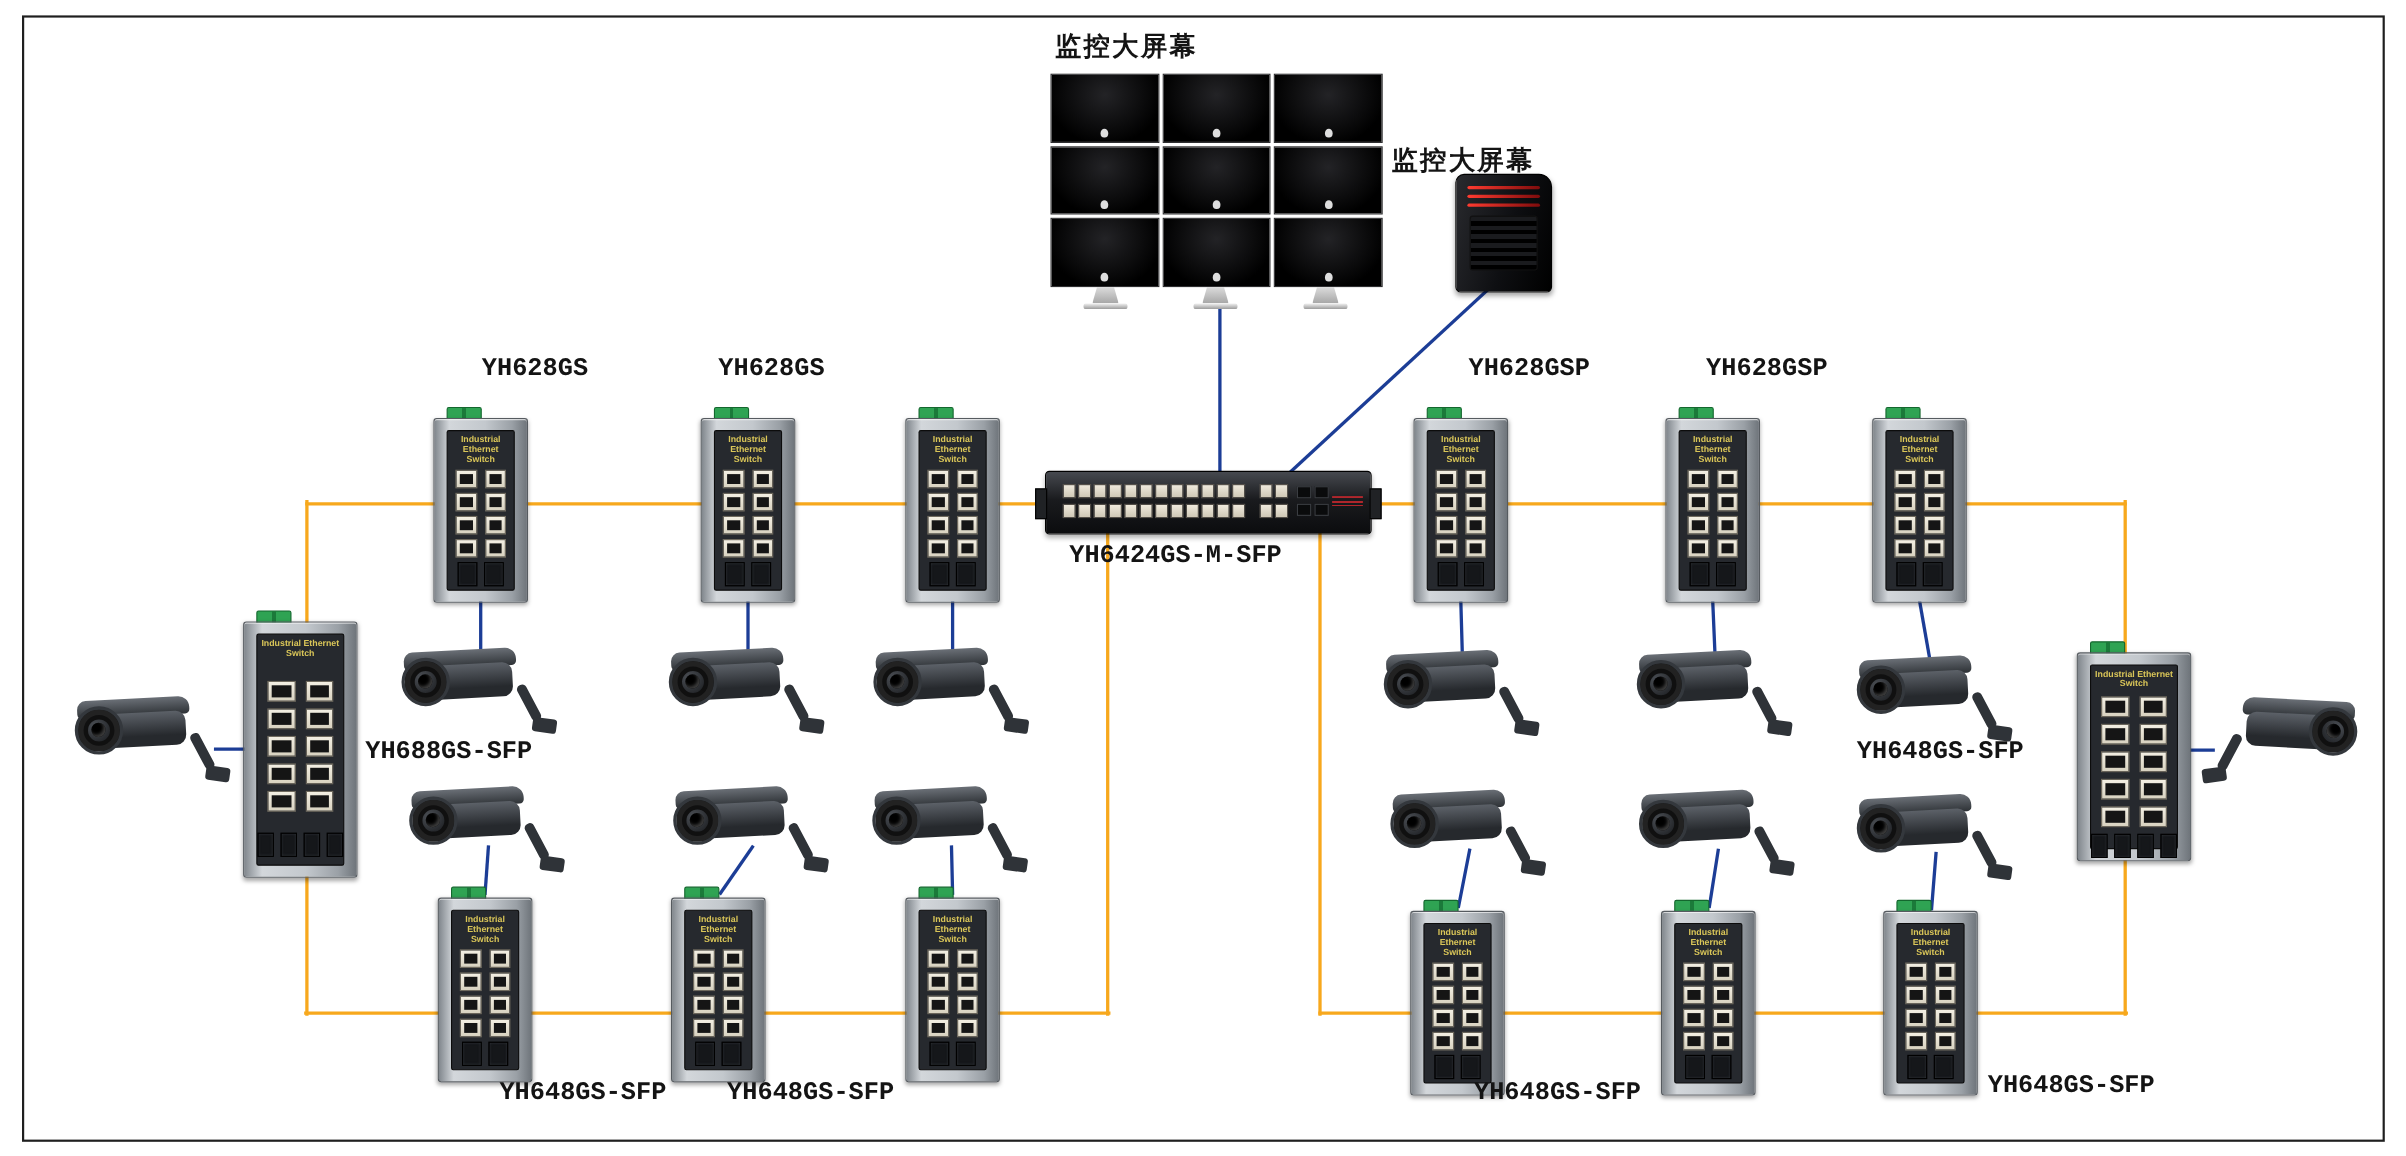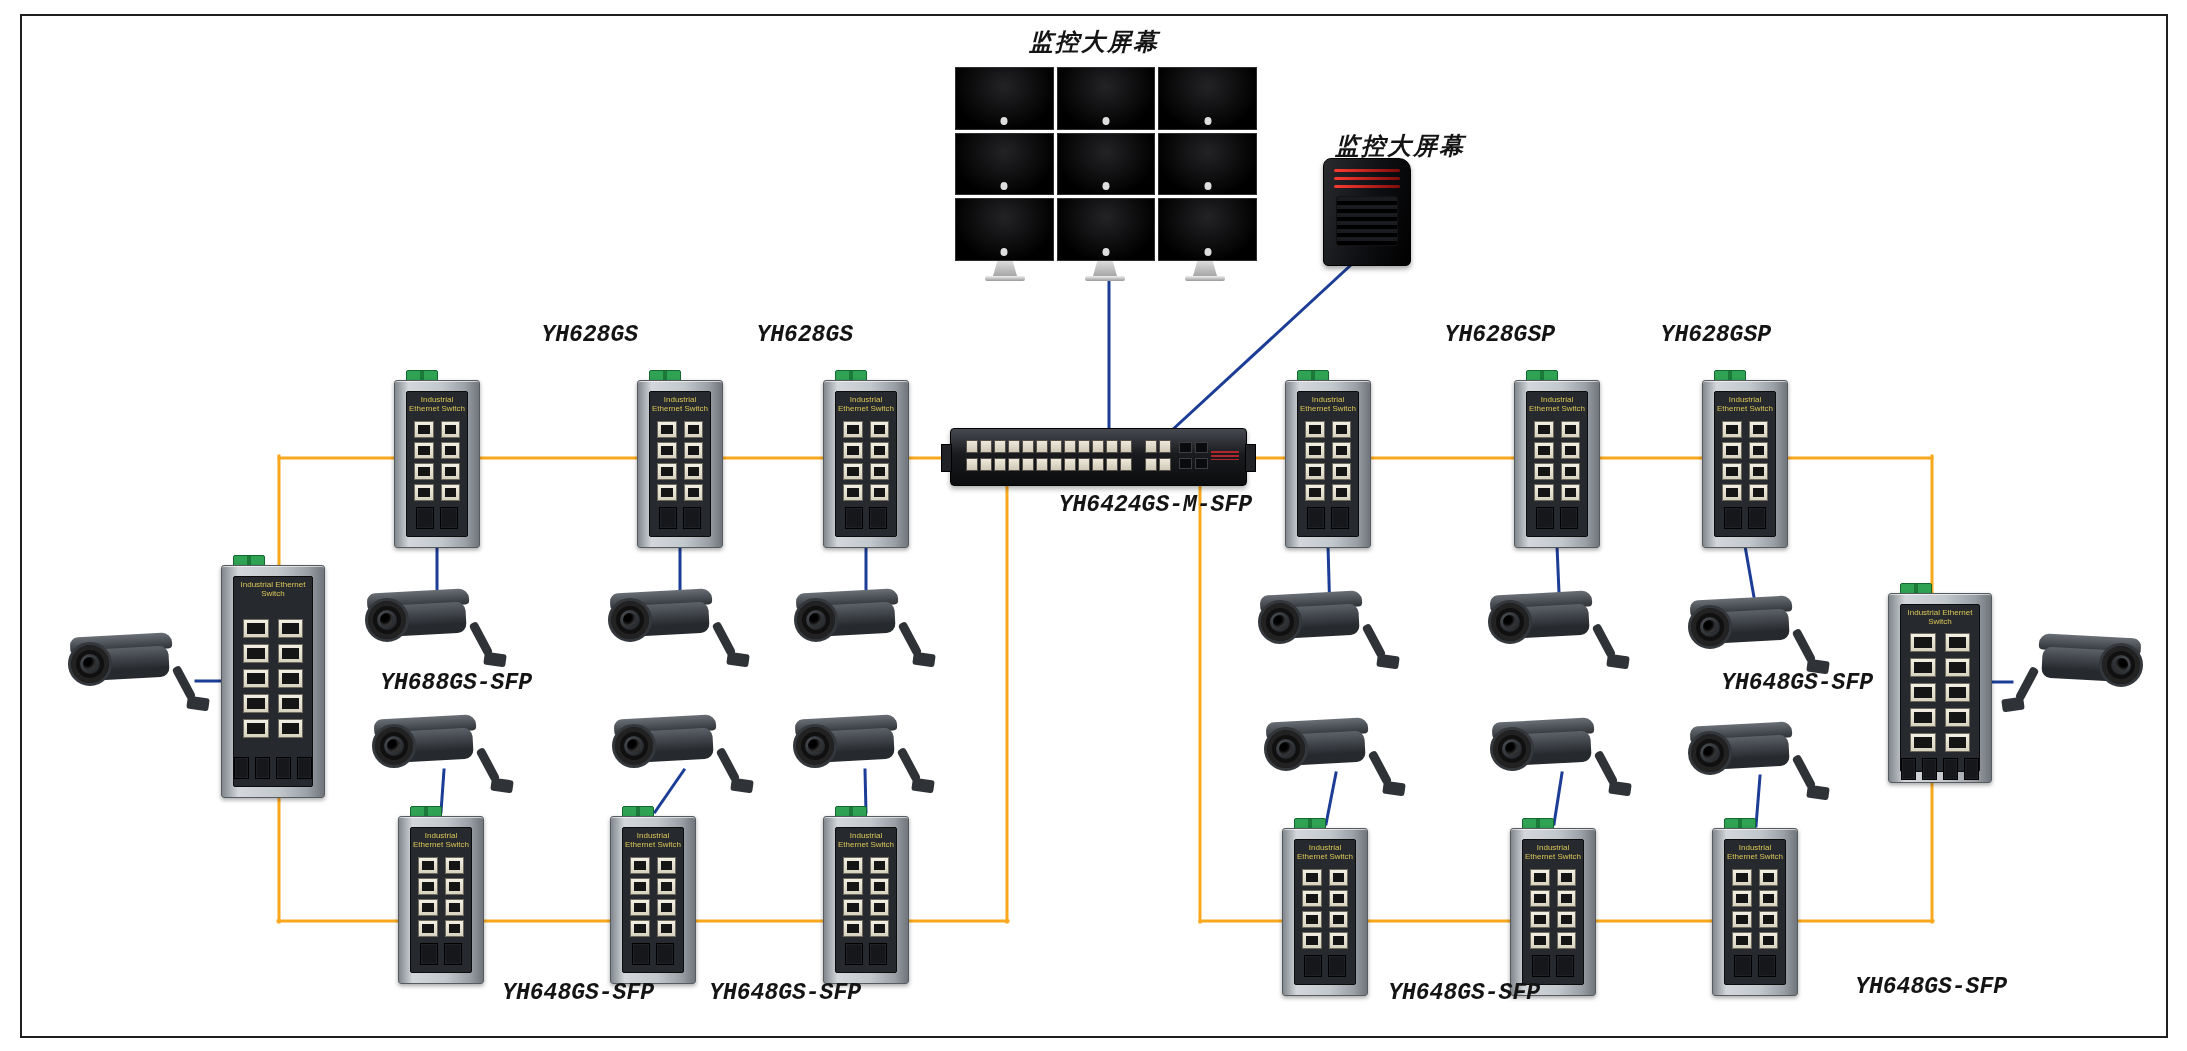--- a/index.html
+++ b/index.html
@@ -10,34 +10,34 @@
   
   #wires { position:absolute; left:0; top:0; width:2187px; height:1051px; z-index:1; }
   .ol { stroke:var(--line-orange,#F7A81D); stroke-width:3; stroke-linecap:square; }
   .bl { stroke:var(--line-blue,#1C3D96); stroke-width:3; stroke-linecap:square; }
 
   
   #devices { position:absolute; inset:0; z-index:3; }
   #labels  { position:absolute; inset:0; z-index:4; }
 
   
-  .lbl { position:absolute; text-align:right; font-weight:bold; color:#141414; white-space:nowrap;font-style:italic; }
+  .lbl { position:absolute; text-align:left; font-weight:bold; color:#141414; white-space:nowrap; }
   .mono { font-family:"Liberation Mono",monospace; font-size:23px; }
   .cjk  { font-family:"Liberation Serif",serif; font-size:24px; letter-spacing:2px; }
 
   
   .ind-switch { position:absolute; }
   .ind-switch .term { position:absolute; top:0; left:12px; width:30px; height:13px; background:#2fa353;
       border:1px solid #14672e; border-radius:2px;
       background-image:linear-gradient(90deg,transparent 44%,#1b7a3a 44%,#1b7a3a 56%,transparent 56%); }
   .ind-switch .chassis { position:absolute; left:0; right:0; top:10px; bottom:0; border:1px solid #565b60; border-radius:3px;
       background:linear-gradient(90deg,#81878d 0%,#d3d7db 16%,#c3c8cd 55%,#9aa0a6 84%,#6f757b 100%);
       box-shadow:inset 0 1px 0 rgba(255,255,255,.6), 0 2px 4px rgba(0,0,0,.35); }
   .ind-switch .panel { position:absolute; left:11px; right:11px; top:10px; bottom:10px; background:#26292e;
-      border:1px solid #0c0c0c; border-radius:2px; display:flex; flex-direction:column; }
+      border:1px solid #0c0c0c; border-radius:2px; display:flex; flex-direction:column;font-weight:bold; }
   .ind-switch .ptitle { color:#d9c558; font-size:8px; line-height:9px; text-align:center; padding:3px 1px 1px;
       font-family:"Liberation Sans",sans-serif; }
   .ind-switch .ports { flex:1; display:grid; grid-template-columns:1fr 1fr; gap:4px 7px; padding:4px 7px; align-content:center; }
   .ind-switch .port { height:15px; background:linear-gradient(#f3efe3,#d8d2c0); border:1px solid #6f6a5e; position:relative; }
   .ind-switch .port::after { content:""; position:absolute; left:3px; right:3px; top:3px; bottom:3px; background:#151515; }
   .ind-switch .sbot { display:flex; gap:6px; justify-content:center; padding:0 0 7px; }
   .ind-switch .dip { width:16px; height:20px; background:#15171a; border:1px solid #000; box-shadow:inset 0 0 2px #3a3f45; }
   .ind-switch.big .port { height:17px; }
   .ind-switch.big .ports { gap:6px 9px; padding:6px 9px; }
 

